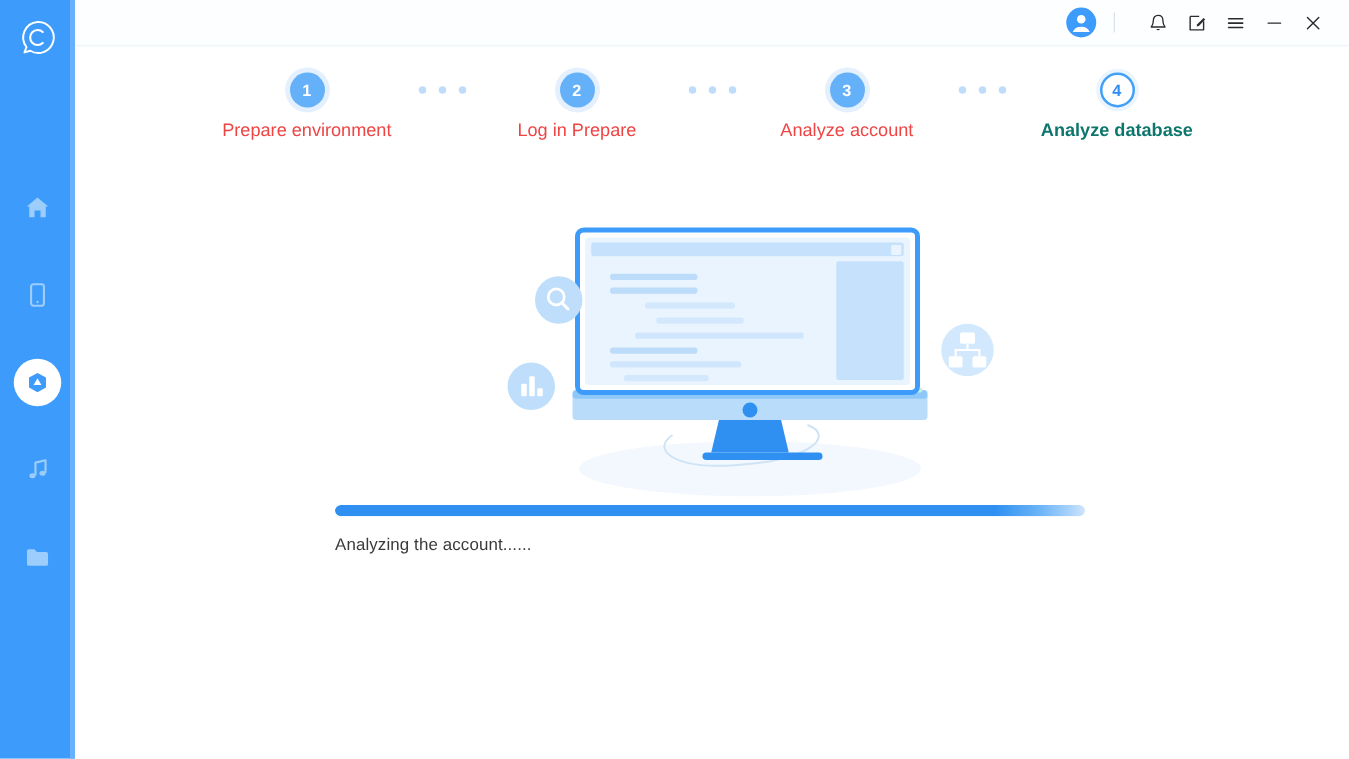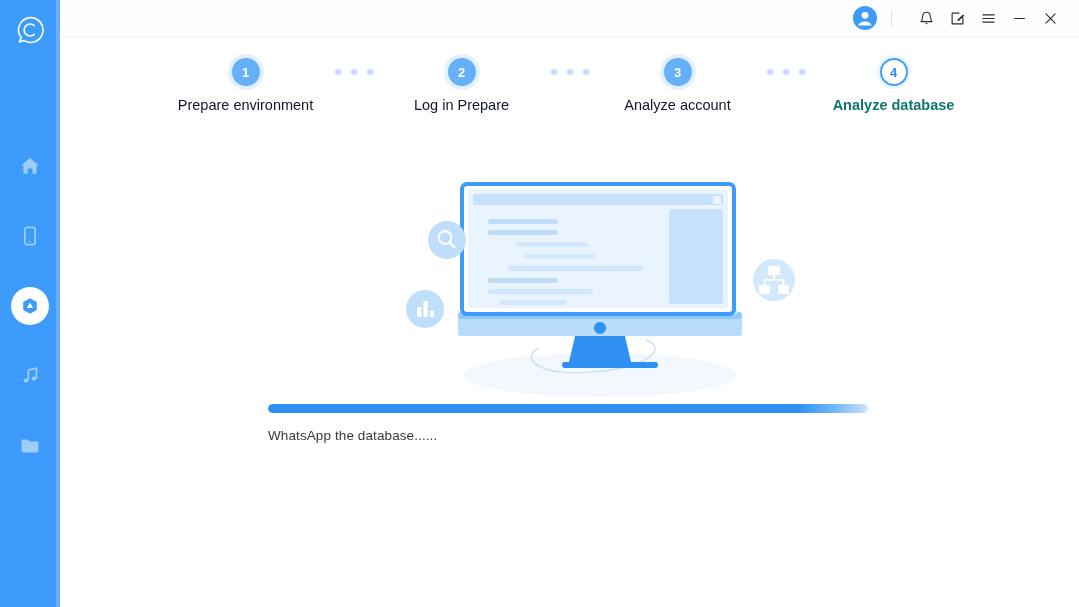--- a/index.html
+++ b/index.html
@@ -130,21 +130,21 @@
     background: #ffffff;
     color: #2f8ef4;
     border: 2px solid #41a0f7;
     box-shadow: 0 0 0 3px rgba(120,180,250,0.14);
   }
   .step-label {
     margin-top: 11px;
     font-size: 14.5px;
     white-space: nowrap;
   }
-  .step.done .step-label { color: #0f172a; }
+  .step.done .step-label { color: #ef4444; }
   .step.current .step-label { color: #0f766e; font-weight: bold; }
 
   .dots {
     display: flex;
     align-items: center;
     gap: 10px;
     margin-top: 11px;
     width: 66px;
     justify-content: center;
   }
@@ -389,17 +389,17 @@
           <path d="M374 103 L374 108 M364.5 113 L364.5 108 L383.5 108 L383.5 113" fill="none" stroke="#ffffff" stroke-width="1.7"></path>
         </g>
 
       </svg>
     </div>
 
     <div id="progress-wrap">
       <div id="progress-track">
         <div id="progress-fill"></div>
       </div>
-      <div id="progress-status">WhatsApp the database......</div>
+      <div id="progress-status">Analyzing the account......</div>
     </div>
 
   </div>
 </div>
 
 </body></html>

